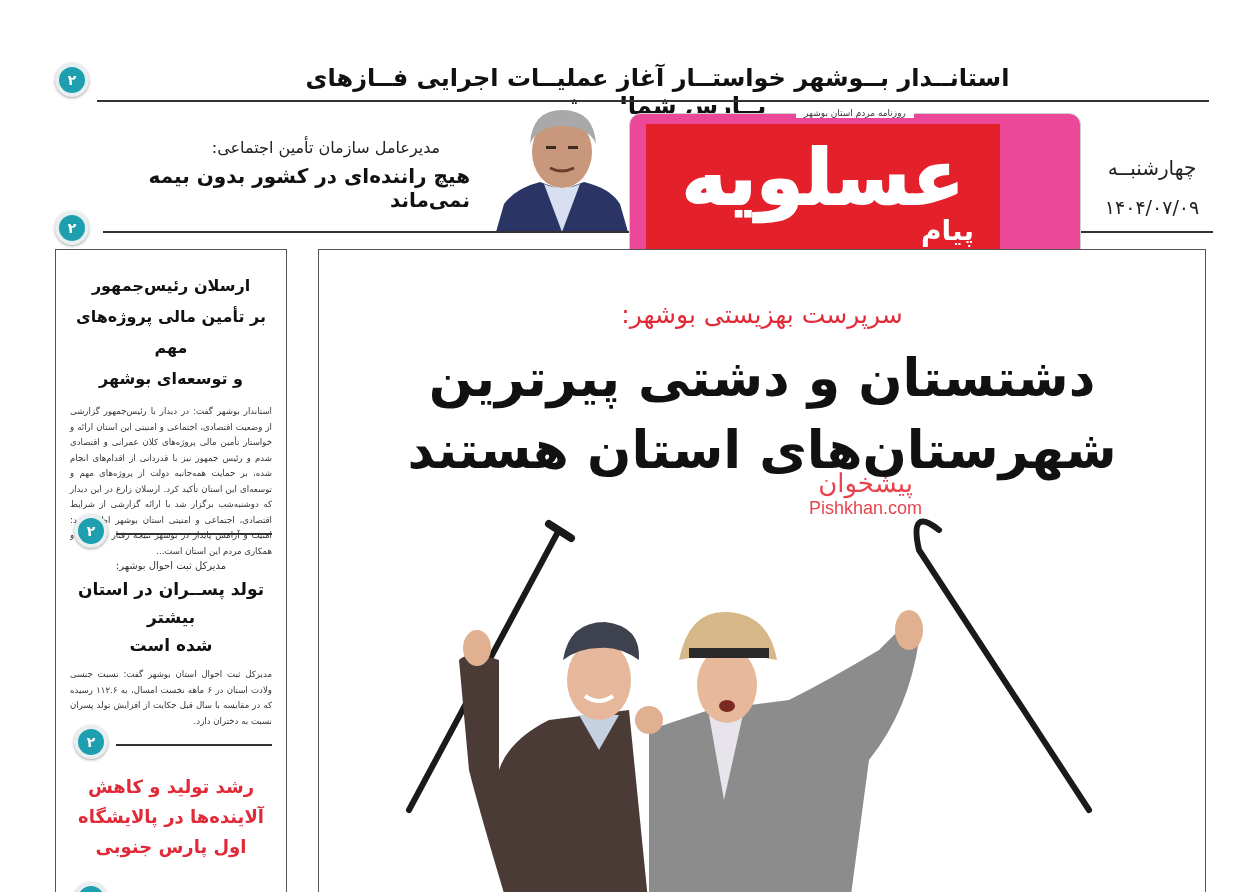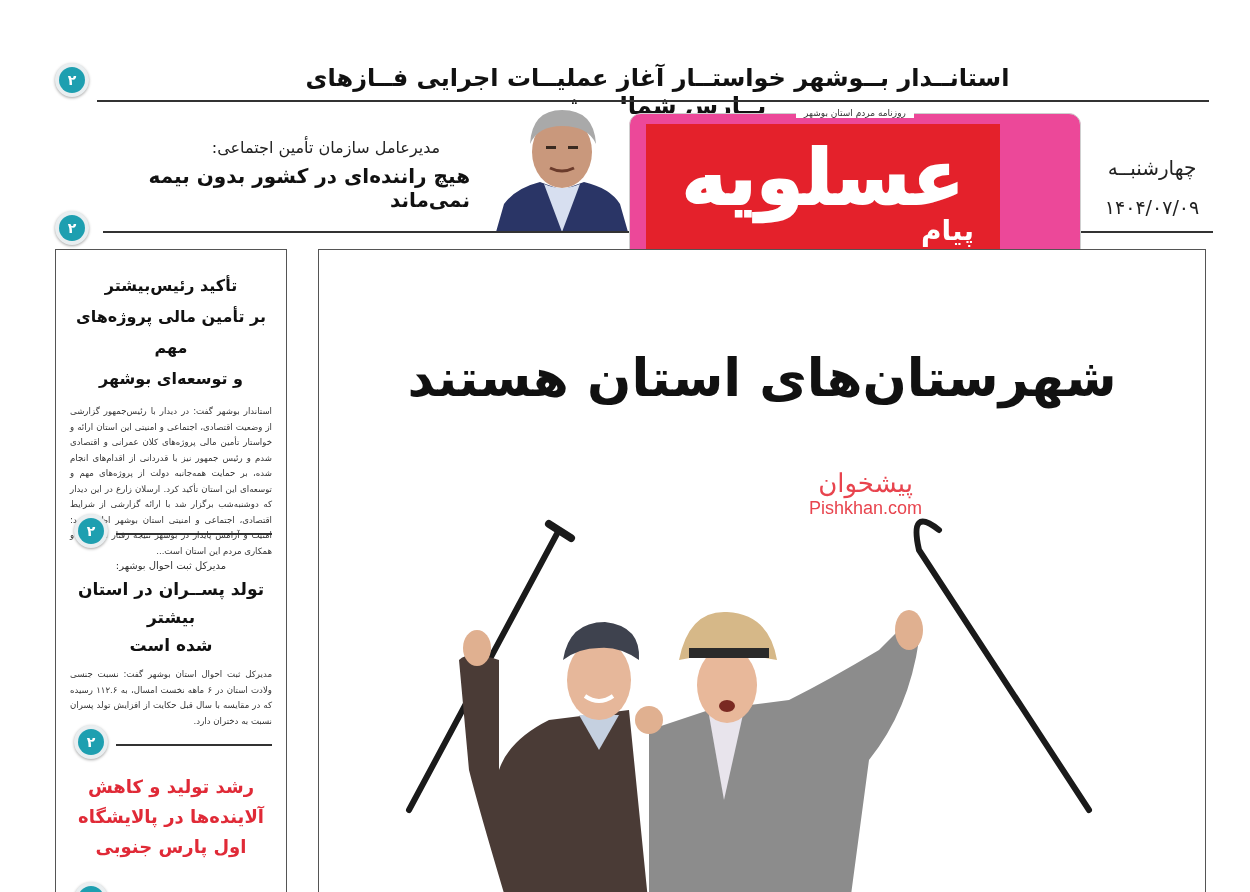--- a/index.html
+++ b/index.html
@@ -134,21 +134,21 @@
 <div class="badge" style="left:55px; top:211px;">
   <div class="inner">۲</div>
 </div>
 <div class="rule" style="left:103px; top:231px; width:526px;"></div>
 <div class="rule" style="left:1081px; top:231px; width:132px;"></div>
 
 <div class="sidebar">
 
   <div style="position:absolute; left:14px; right:14px; top:20px;">
     <div class="sb-title" style="font-size:16px; line-height:31px;">
-      <div>تأکید رئیس‌بیشتر</div>
+      <div>ارسلان رئیس‌جمهور</div>
       <div>بر تأمین مالی پروژه‌های مهم</div>
       <div>و توسعه‌ای بوشهر</div>
     </div>
     <div class="sb-body" style="margin-top:10px;">استاندار بوشهر گفت: در دیدار با رئیس‌جمهور گزارشی از وضعیت اقتصادی، اجتماعی و امنیتی این استان ارائه و خواستار تأمین مالی پروژه‌های کلان عمرانی و اقتصادی شدم و رئیس جمهور نیز با قدردانی از اقدام‌های انجام شده، بر حمایت همه‌جانبه دولت از پروژه‌های مهم و توسعه‌ای این استان تأکید کرد. ارسلان زارع در این دیدار که دوشنبه‌شب برگزار شد با ارائه گزارشی از شرایط اقتصادی، اجتماعی و امنیتی استان بوشهر اظهار کرد: امنیت و آرامش پایدار در بوشهر نتیجه رفتار ارزشمند و همکاری مردم این استان است...</div>
   </div>
 
   <div class="badge" style="left:18px; top:264px;">
     <div class="inner">۲</div>
   </div>
   <div class="rule" style="left:60px; top:283px; width:156px;"></div>
@@ -174,21 +174,23 @@
       <div>اول پارس جنوبی</div>
     </div>
   </div>
 
   <div class="badge" style="left:18px; top:632px;">
     <div class="inner"></div>
   </div>
 </div>
 
 <div class="main-box">
+  <div class="main-kicker">سرپرست بهزیستی بوشهر:</div>
   <div class="main-headline">
+    <div>دشتستان و دشتی پیرترین</div>
     <div>شهرستان‌های استان هستند</div>
   </div>
 
   <div class="photo">
     <svg width="830" height="400" viewBox="0 0 830 400">
 
       <line x1="210" y1="20" x2="60" y2="300" stroke="#1a1a1a" stroke-width="6" stroke-linecap="round"></line>
       <path d="M200 14 L222 28" stroke="#1a1a1a" stroke-width="8" stroke-linecap="round"></path>
 
       <path d="M590 20 Q560 -4 570 40 L740 300" stroke="#1a1a1a" stroke-width="6" fill="none" stroke-linecap="round"></path>

